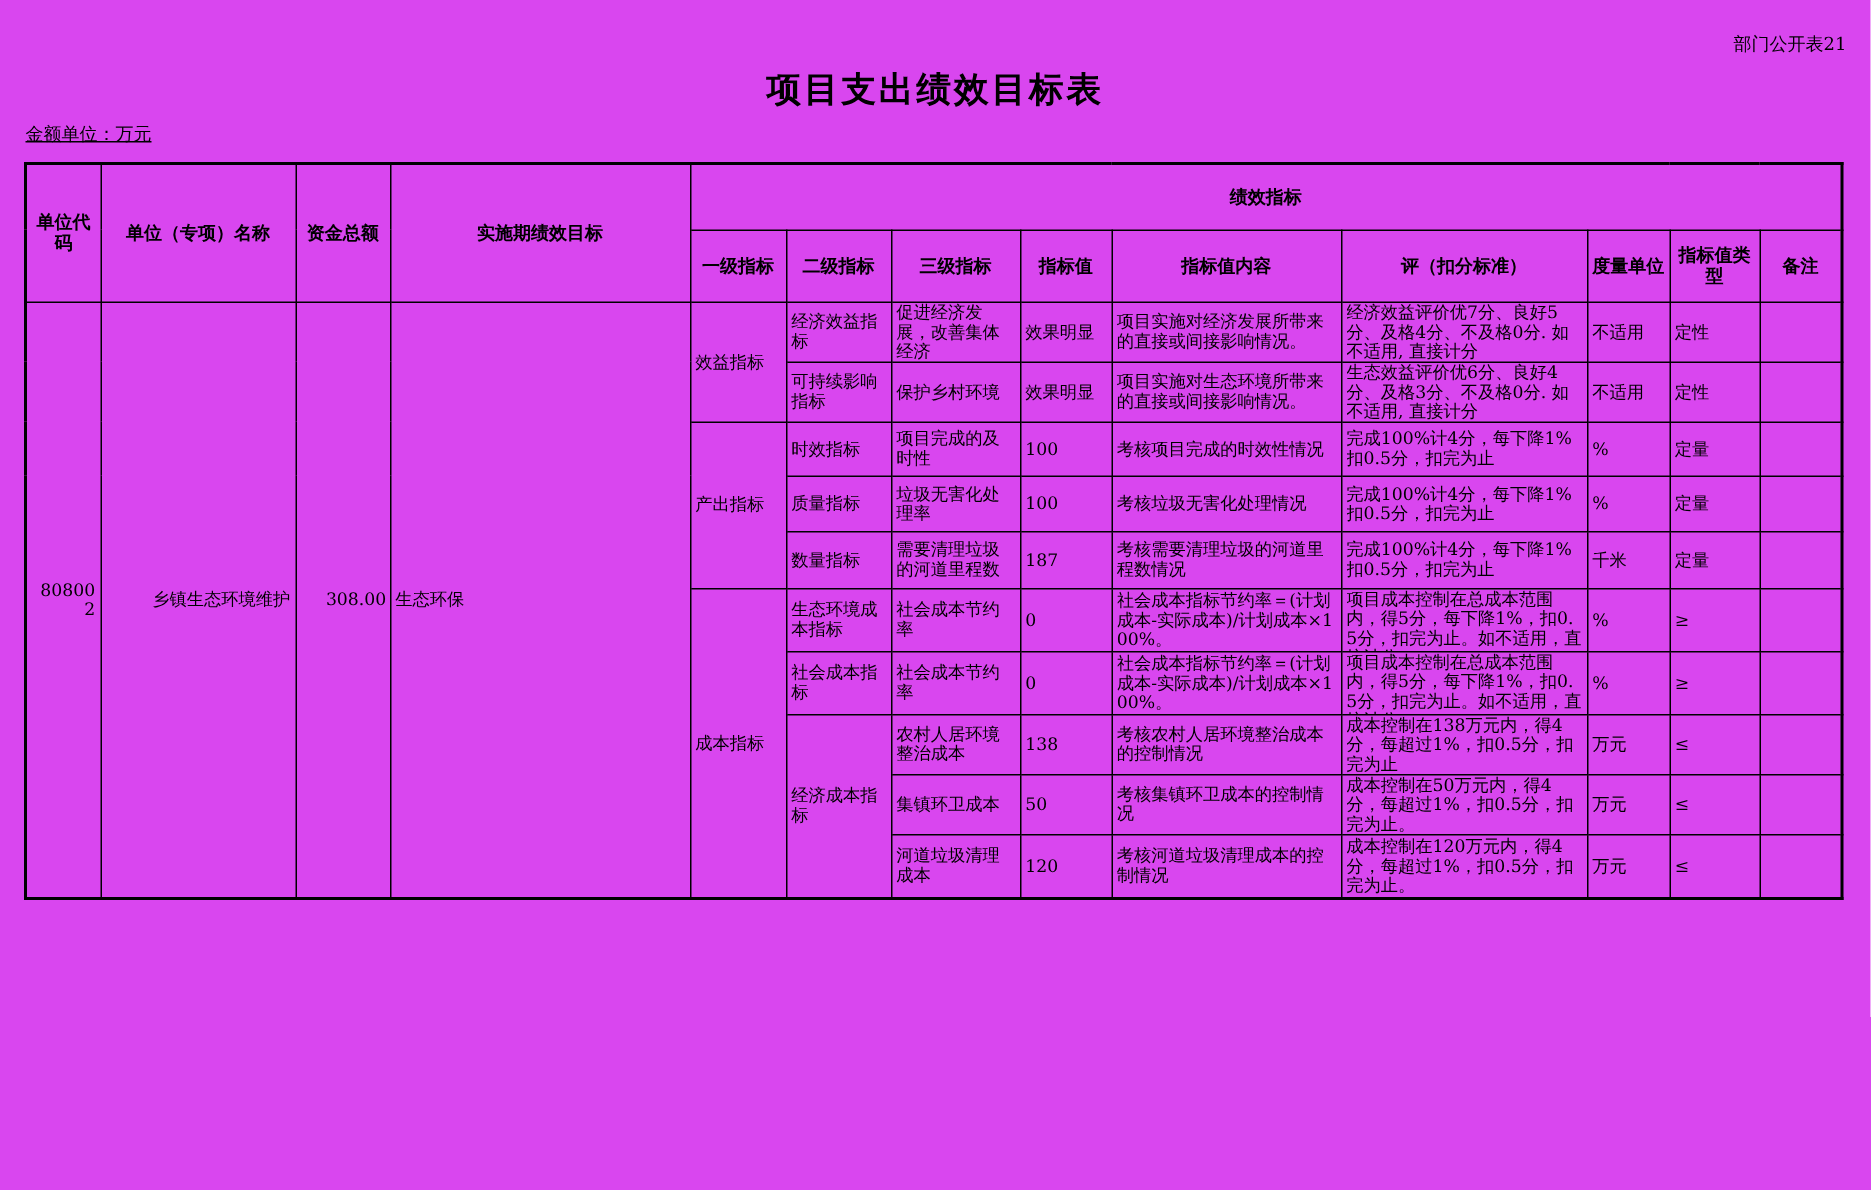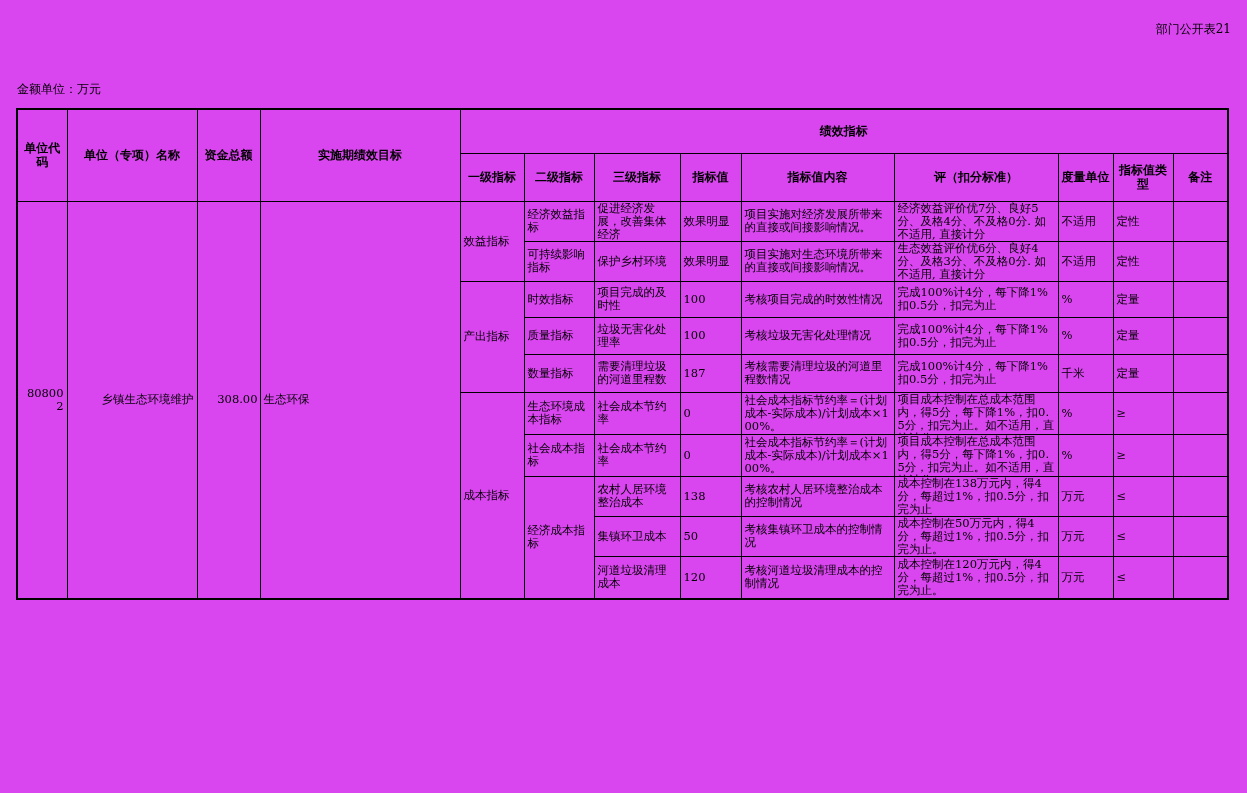--- a/index.html
+++ b/index.html
@@ -6,21 +6,21 @@
   html, body { margin: 0; padding: 0; background: #fff; }
   body { font-family: "DejaVu Serif", "Liberation Serif", serif; color: #000; }
   .page { position: relative; width: 1247px; height: 793px; background: #d946ef; overflow: hidden; }
 
   .corner-label { position: absolute; top: 21px; right: 16px; font-size: 12px; }
   .doc-title { position: absolute; top: 44px; left: 0; width: 100%; text-align: center;
                font-size: 23px; font-weight: bold; letter-spacing: 2px; }
   .meta-line { position: absolute; top: 81px; left: 17px; right: 17px;
                display: flex; justify-content: space-between; align-items: flex-end; }
   .meta-unit { font-weight: bold; font-size: 13px; }
-  .meta-amount { font-size: 12px; }
+  .meta-amount { font-size: 12px; text-decoration: underline; }
 
   table.perf { position: absolute; top: 108px; left: 16px; width: 1211px;
                border-collapse: collapse; table-layout: fixed;
                border: 2px solid #000; }
   .perf th, .perf td { border: 1px solid #000; padding: 0 3px; font-size: 11.5px;
                        line-height: 13px; vertical-align: middle; overflow: hidden;
                        word-break: break-all; }
   .perf th { font-weight: bold; text-align: center; font-size: 12px; line-height: 14px; }
   .perf td { text-align: left; }
   td.c-code, td.c-name { text-align: right; }
@@ -34,20 +34,21 @@
   tr.r3 { height: 37px; } tr.r4 { height: 38px; } tr.r5 { height: 37px; }
   tr.r6 { height: 37px; } tr.r7 { height: 37px; } tr.r8 { height: 36px; }
   tr.r9 { height: 43px; }
 </style>
 </head>
 <body>
 
 <div class="page">
 
   <div class="corner-label">部门公开表21</div>
+  <div class="doc-title">项目支出绩效目标表</div>
 
   <div class="meta-line">
     <span class="meta-amount">金额单位：万元</span>
   </div>
 
   <table class="perf">
     <colgroup>
       <col style="width:50px">
         <col style="width:130px">
         <col style="width:63px">

